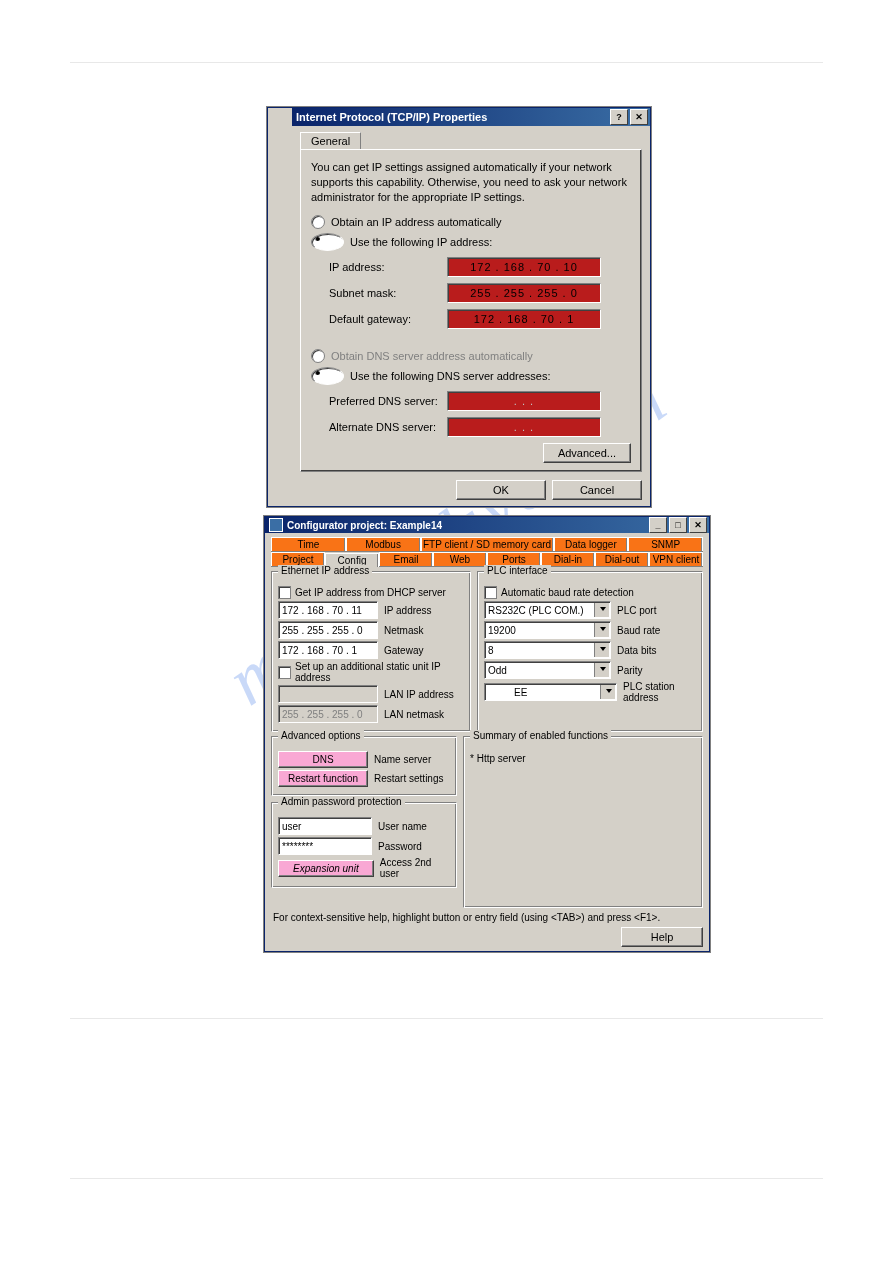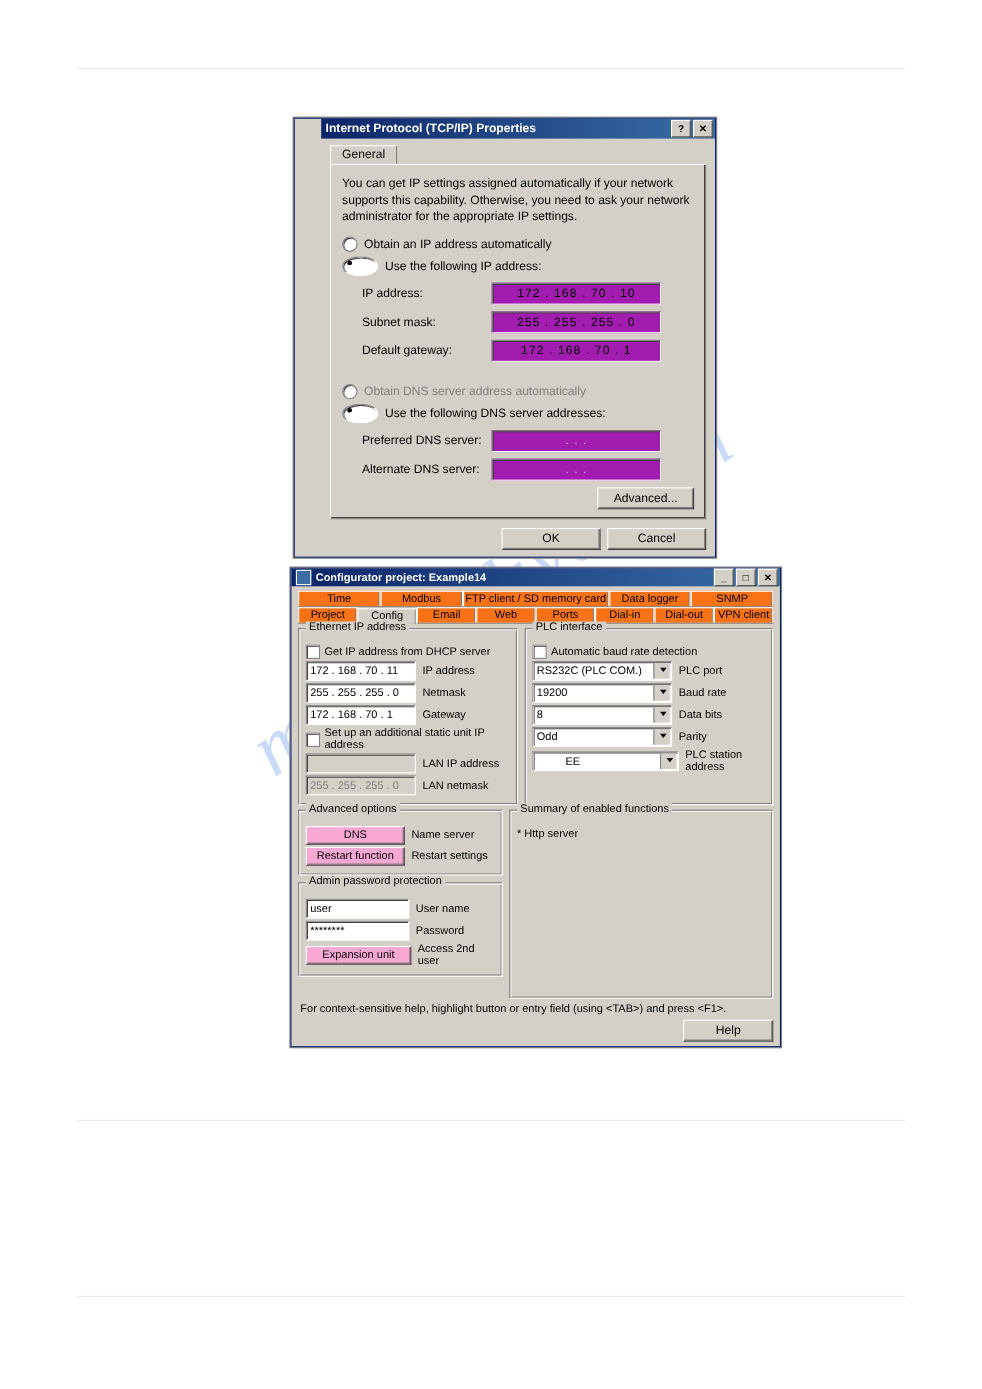--- a/index.html
+++ b/index.html
@@ -19,21 +19,21 @@
 .tabstrip{display:flex;padding:6px 8px 0 8px;}
 .tab{background:#d4d0c8;border:1px solid #fff;border-right-color:#808080;border-bottom:none;padding:2px 10px;font-size:11px;position:relative;z-index:2;}
 .tcp .panel{margin:0 8px 8px 8px;border:1px solid #fff;border-left-color:#fff;border-top-color:#fff;border-right-color:#808080;border-bottom-color:#808080;padding:10px 10px 8px 10px;box-shadow:inset -1px -1px 0 #404040;}
 .desc{font-size:11px;color:#000;line-height:1.35;margin-bottom:10px;}
 .radio-row{display:flex;align-items:center;font-size:11px;margin:4px 0;}
 .radio-row.disabled{color:#808080;}
 .radiodot{width:12px;height:12px;border-radius:50%;border:1px solid #808080;background:#fff;margin-right:6px;position:relative;flex-shrink:0;box-shadow:inset 1px 1px 0 #404040;}
 .radiodot.sel::after{content:"";position:absolute;width:4px;height:4px;background:#000;border-radius:50%;left:3px;top:3px;}
 .ipfield-row{display:flex;align-items:center;margin:6px 0;}
 .ipfield-row .lbl{flex:0 0 118px;font-size:11px;}
-.ipbox{border:1px solid #808080;border-bottom-color:#fff;border-right-color:#fff;box-shadow:inset 1px 1px 0 #404040;background:#a21caf;height:18px;width:152px;display:flex;align-items:center;justify-content:center;font-size:11px;letter-spacing:1px;}
+.ipbox{border:1px solid #808080;border-bottom-color:#fff;border-right-color:#fff;box-shadow:inset 1px 1px 0 #404040;background:#b91c1c;height:18px;width:152px;display:flex;align-items:center;justify-content:center;font-size:11px;letter-spacing:1px;}
 .ipbox.empty{color:#c0c0c0;}
 .btn{background:#d4d0c8;border:1px solid #fff;border-right-color:#404040;border-bottom-color:#404040;box-shadow:inset -1px -1px 0 #808080;padding:3px 14px;font-size:11px;cursor:default;}
 .tcp .btnrow{display:flex;justify-content:flex-end;gap:6px;margin:0 8px;}
 .adv-row{display:flex;justify-content:flex-end;margin-top:6px;}
 
 .cfg{left:264px;top:516px;width:444px;height:434px;}
 .cfg .titlebar{height:16px;font-size:10px;}
 .cfg .body{padding:4px 6px 6px 6px;}
 .tabs2{display:flex;flex-wrap:wrap;border-bottom:1px solid #808080;font-size:10px;}
 .tabs2 .t{border:1px solid #808080;border-bottom:none;border-right-color:#fff;border-top-color:#fff;border-left-color:#fff;background:#f97316;padding:1px 0;text-align:center;flex:1;white-space:nowrap;min-width:48px;box-shadow:inset -1px 0 0 #808080;}
@@ -246,21 +246,21 @@
             <span class="legend">Admin password protection</span>
             <div class="frow">
                 <span class="txtin" style="width:86px;">user</span>
                 <span style="margin-left:6px;">User name</span>
               </div>
             <div class="frow">
                 <span class="txtin" style="width:86px;">********</span>
                 <span style="margin-left:6px;">Password</span>
               </div>
             <div class="frow">
-                <span class="sbtn" style="width:86px;">Expansion unit</span>
+                <span class="sbtn" style="width:86px;font-style:italic;">Expansion unit</span>
                 <span style="margin-left:6px;">Access 2nd user</span>
               </div>
           </div>
         </div>
         <div class="gbox" style="flex:1;min-height:152px;">
           <span class="legend">Summary of enabled functions</span>
           <div class="frow" style="margin-top:4px;">* Http server</div>
         </div>
       </div>
 

